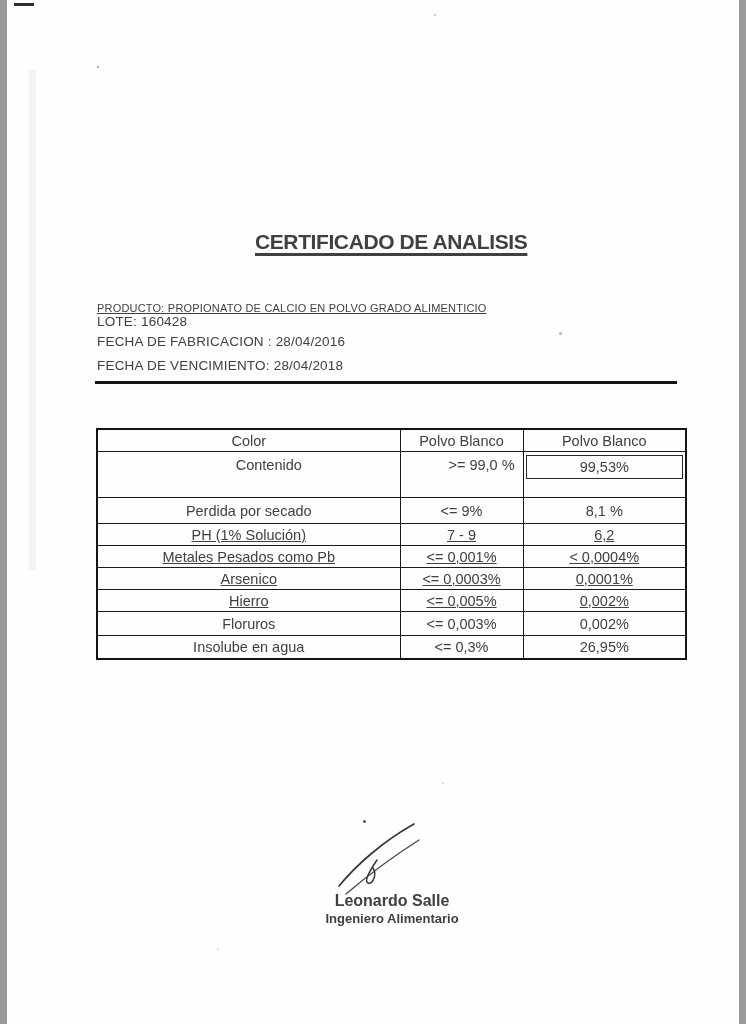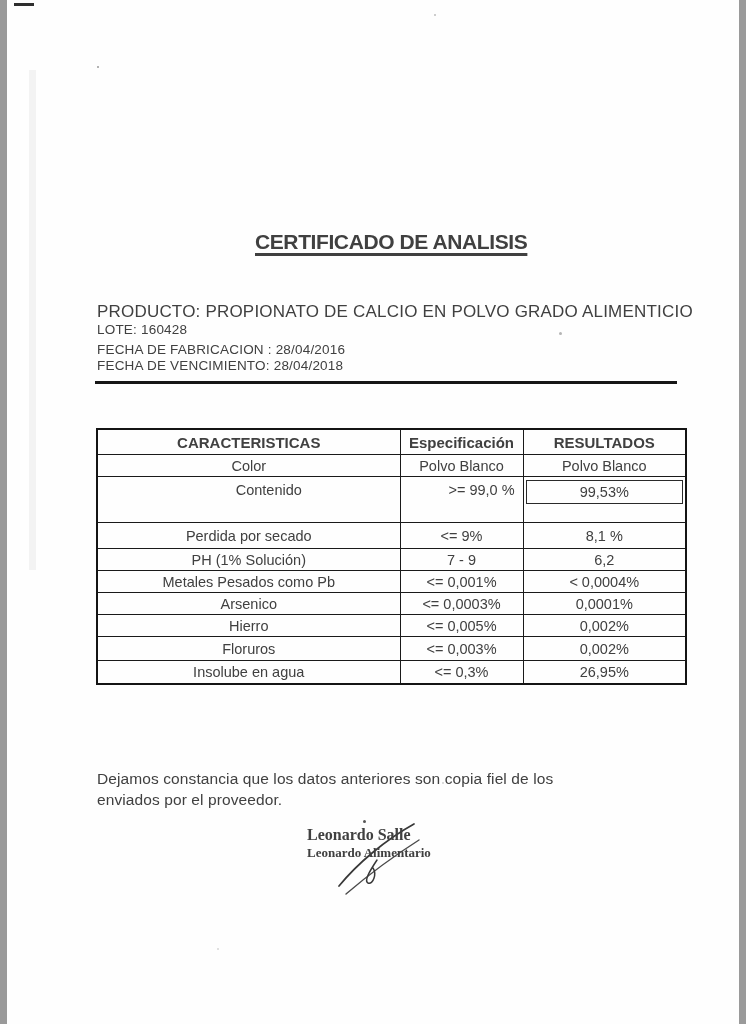--- a/index.html
+++ b/index.html
@@ -29,25 +29,25 @@
 
   .title{
     position:absolute;left:248px;top:230px;
     font-size:21px;font-weight:bold;letter-spacing:-0.4px;
     text-decoration:underline;
     text-decoration-thickness:2.5px;
     text-underline-offset:4px;
     white-space:nowrap;
   }
   .meta{position:absolute;left:90px;top:302px;}
-  .meta .product{font-size:17px;letter-spacing:0.2px;white-space:nowrap;}
+  .meta .product{font-size:11px;letter-spacing:0.2px;white-space:nowrap;text-decoration:underline;}
   .meta .small{font-size:13.5px;letter-spacing:0.2px;white-space:nowrap;}
   .meta .lote{}
   .meta .fab{margin-top:5px;}
-  .meta .venc{margin-top:1px;}
+  .meta .venc{margin-top:9px;}
 
   .rule{position:absolute;left:88px;top:381px;width:582px;height:3px;background:#161616;}
 
   table.analysis{
     position:absolute;left:89px;top:428px;
     width:589px;
     border-collapse:collapse;
     table-layout:fixed;
     font-size:14.5px;
   }
@@ -60,38 +60,37 @@
     vertical-align:middle;
     padding:0;
     overflow:hidden;
   }
   table.analysis{border:2px solid #141414;}
   table.analysis th{font-size:15px;font-weight:bold;height:24px;}
   tr.r-color td{height:21px;}
   tr.r-contenido td{height:45px;vertical-align:top;}
   tr.r-contenido td .cellpad{padding-top:5px;margin-left:40px;}
   tr.r-perdida td{height:25px;}
-  tr.r-std td{height:21px;}
+  tr.r-std td{height:21px;text-decoration:underline;}
   tr.r-flor td{height:23px;}
   tr.r-insol td{height:22px;}
   .result-box{
     margin:3px 2px 8px 2px;
     border:1.5px solid #2a2a2a;
     height:22px;
     line-height:22px;
   }
   .note{
     position:absolute;left:90px;top:752px;width:505px;
     font-size:15.5px;line-height:21px;letter-spacing:0.1px;
   }
   .sig-strokes{position:absolute;left:318px;top:812px;}
   .sig-block{
-    position:absolute;left:300px;top:826px;width:170px;
-    text-align:left;
-    font-family:Liberation Serif, serif;
+    position:absolute;left:300px;top:892px;width:170px;
+    text-align:center;
   }
   .sig-name{font-size:16px;font-weight:bold;white-space:nowrap;}
   .sig-role{font-size:13px;font-weight:bold;margin-top:1px;white-space:nowrap;}
 </style>
 </head>
 <body>
 
 <div class="page">
 
   <div class="corner-dash"></div>
@@ -114,25 +113,20 @@
 
   <div class="rule"></div>
 
   <table class="analysis">
     <colgroup>
         <col class="c1">
         <col class="c2">
         <col class="c3">
       </colgroup>
     <tbody>
-        <tr>
-      <th>CARACTERISTICAS</th>
-      <th>Especificación</th>
-      <th>RESULTADOS</th>
-    </tr>
     <tr class="r-color">
       <td>Color</td>
       <td>Polvo Blanco</td>
       <td>Polvo Blanco</td>
     </tr>
     <tr class="r-contenido">
       <td>
             <div class="cellpad">Contenido</div>
           </td>
       <td>
@@ -173,25 +167,24 @@
       <td>0,002%</td>
     </tr>
     <tr class="r-insol">
       <td>Insolube en agua</td>
       <td>&lt;= 0,3%</td>
       <td>26,95%</td>
     </tr>
   </tbody>
     </table>
 
-  <p class="note">Dejamos constancia que los datos anteriores son copia fiel de los enviados por el proveedor.</p>
 
   <svg class="sig-strokes" width="112" height="95" viewBox="0 0 112 95">
     <path d="M 14 74 C 32 52 60 28 89 12" fill="none" stroke="#383838" stroke-width="1.7" stroke-linecap="round"></path>
     <path d="M 21 82 C 42 64 72 42 94 28" fill="none" stroke="#4a4a4a" stroke-width="1.4" stroke-linecap="round"></path>
     <path d="M 52 48 C 44 60 39 69 43 71 C 48 73 52 62 48 56" fill="none" stroke="#383838" stroke-width="1.5" stroke-linecap="round"></path>
   </svg>
   <div class="sig-block">
     <div class="sig-name">Leonardo Salle</div>
-    <div class="sig-role">Leonardo Alimentario</div>
+    <div class="sig-role">Ingeniero Alimentario</div>
   </div>
 
 </div>
 
 </body></html>

